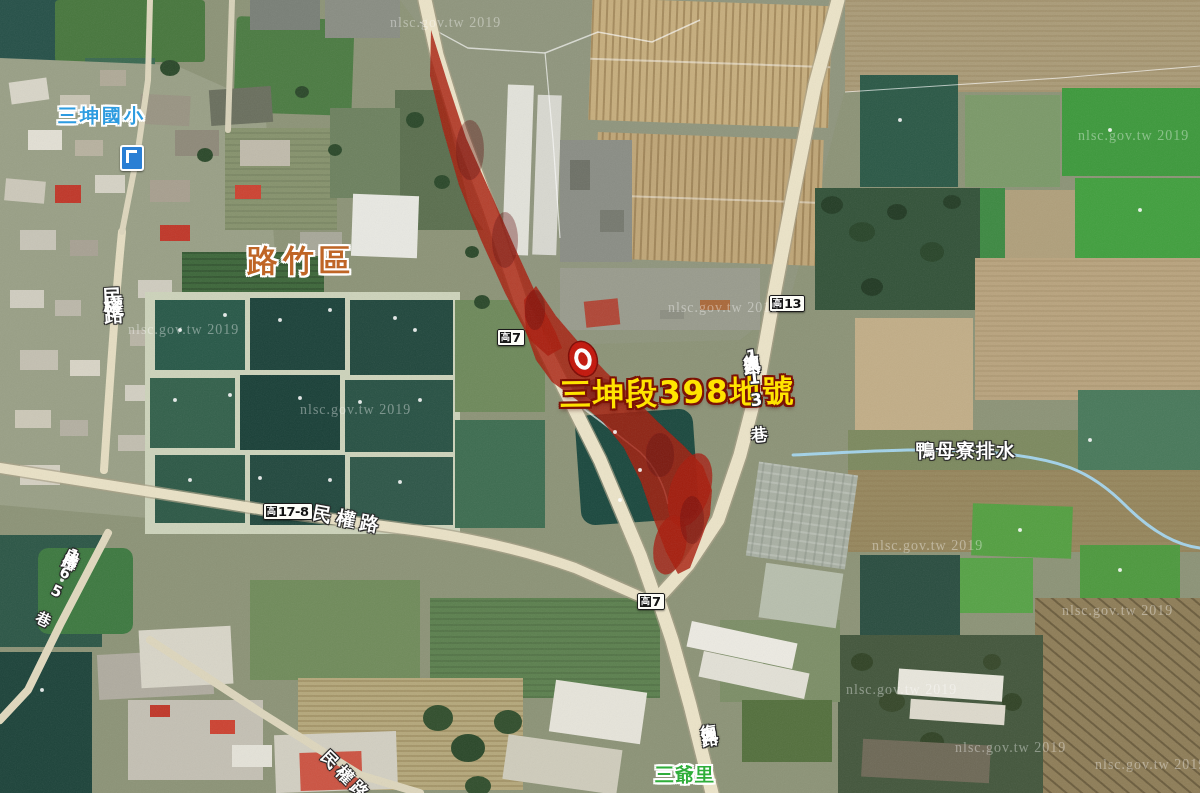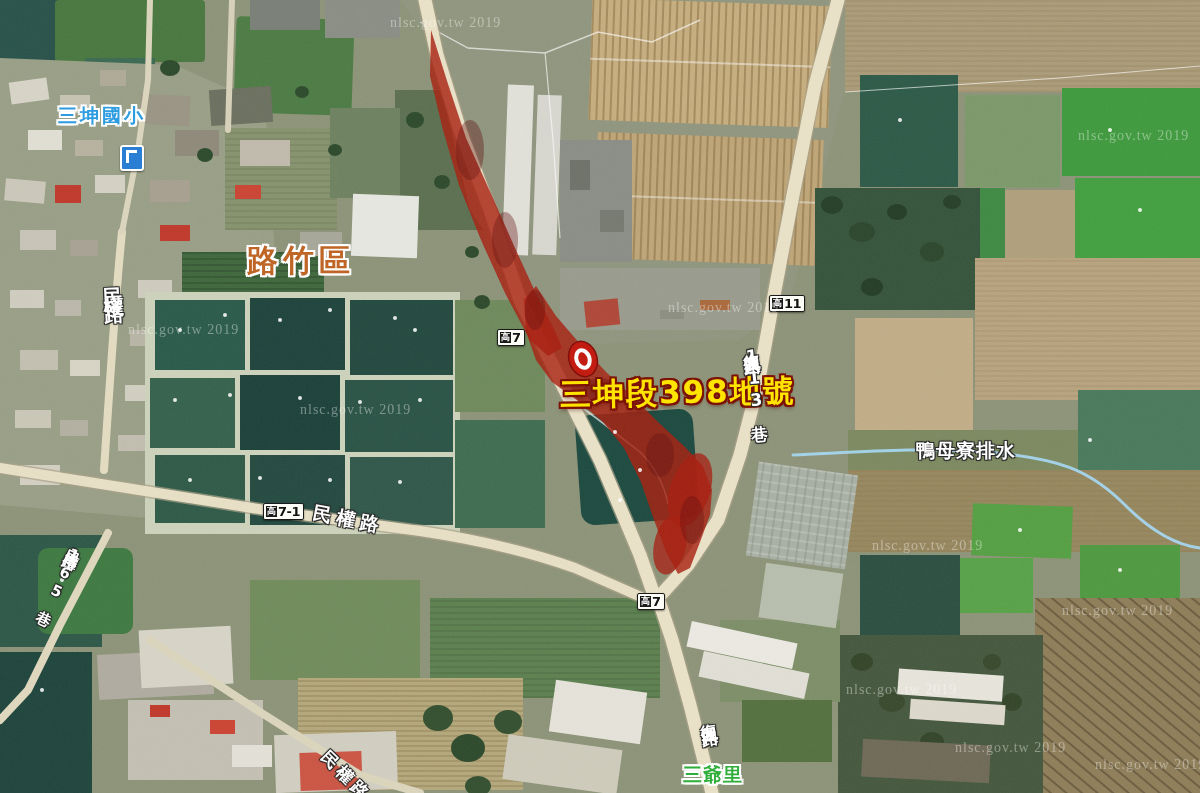--- a/index.html
+++ b/index.html
@@ -326,45 +326,45 @@
 
   <div class="lbl o-white" style="left:58px;top:106px;font-size:19px;letter-spacing:3px;color:#2e9ce0;">三坤國小</div>
   <div id="school-icon"></div>
 
   <div class="lbl o-white" style="left:211px;top:245px;font-size:31px;letter-spacing:5px;color:#bf6526;padding-left:36px;">路竹區</div>
 
   <div class="lbl o-red" style="left:560px;top:377px;font-size:31px;letter-spacing:2px;transform:rotate(-1deg);">三坤段398地號</div>
 
   <div class="lbl o-dark" style="left:916px;top:441px;font-size:19px;letter-spacing:1px;">鴨母寮排水</div>
 
-  <div class="lbl o-white" style="left:655px;top:765px;font-size:19px;letter-spacing:1px;color:#2fae3a;margin-left:28px;">三爺里</div>
+  <div class="lbl o-white" style="left:655px;top:765px;font-size:19px;letter-spacing:1px;color:#2fae3a;">三爺里</div>
 
   <div class="lbl o-dark vlabel" style="left:103px;top:272px;font-size:20px;letter-spacing:8px;transform:rotate(-3deg);">民權路</div>
 
   <div class="lbl o-dark" style="left:315px;top:503px;font-size:19px;letter-spacing:5px;transform:rotate(11deg);transform-origin:left top;">民權路</div>
 
   <div class="lbl o-dark vlabel" style="left:72px;top:541px;font-size:15px;letter-spacing:2px;transform:rotate(25deg);transform-origin:top center;">民權路165巷</div>
 
   <div class="lbl o-dark vlabel" style="left:741px;top:340px;font-size:17px;letter-spacing:2px;transform:rotate(-6deg);transform-origin:top center;">復興路113巷</div>
 
   <div class="lbl o-dark vlabel" style="left:697px;top:710px;font-size:17px;letter-spacing:3px;transform:rotate(-9deg);transform-origin:top center;">復興路</div>
 
   <div class="lbl o-dark" style="left:330px;top:748px;font-size:17px;letter-spacing:4px;transform:rotate(45deg);transform-origin:left top;">民權路</div>
 
   <div class="badge" style="left:497px;top:329px;">
     <span class="pfx">高</span>
     <span class="num">7</span>
   </div>
   <div class="badge" style="left:769px;top:295px;">
     <span class="pfx">高</span>
-    <span class="num">11</span>
+    <span class="num">13</span>
   </div>
   <div class="badge" style="left:263px;top:503px;">
     <span class="pfx">高</span>
-    <span class="num">7-1</span>
+    <span class="num">17-8</span>
   </div>
   <div class="badge" style="left:637px;top:593px;">
     <span class="pfx">高</span>
     <span class="num">7</span>
   </div>
 
   <div class="wm" style="left:390px;top:15px;">nlsc.gov.tw 2019</div>
   <div class="wm" style="left:1078px;top:128px;">nlsc.gov.tw 2019</div>
   <div class="wm" style="left:128px;top:322px;">nlsc.gov.tw 2019</div>
   <div class="wm" style="left:300px;top:402px;">nlsc.gov.tw 2019</div>

